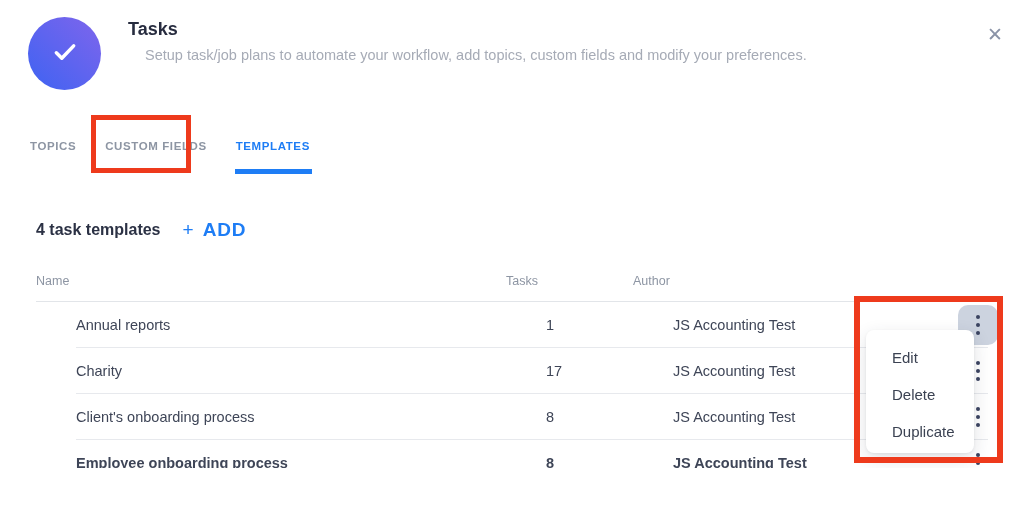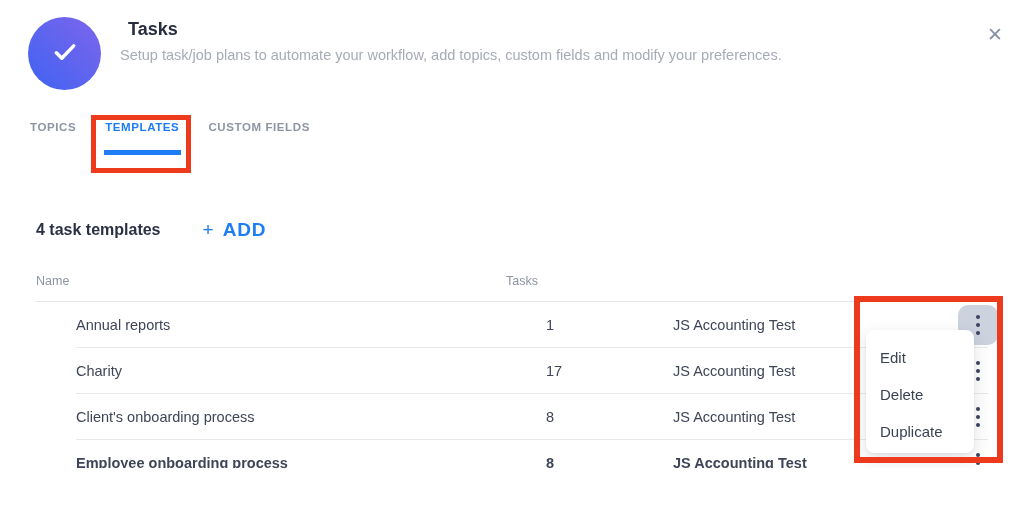--- a/index.html
+++ b/index.html
@@ -18,37 +18,37 @@
   *{margin:0;padding:0;box-sizing:border-box;}
   html,body{background:#fff;}
   body{font-family:"Liberation Sans", sans-serif;}
   .stage{position:relative;width:1024px;height:468px;background:#fff;overflow:hidden;}
 
   
   .avatar{position:absolute;left:28px;top:17px;width:73px;height:73px;border-radius:50%;
     background:linear-gradient(45deg,var(--grad-a),var(--grad-b));
     display:flex;align-items:center;justify-content:center;}
   .page-title{position:absolute;left:128px;top:19px;font-size:18px;font-weight:bold;color:var(--title);}
-  .page-desc{position:absolute;left:120px;top:45px;width:706px;font-size:14.5px;line-height:20px;color:var(--desc);}
+  .page-desc{position:absolute;left:145px;top:45px;width:706px;font-size:14.5px;line-height:20px;color:var(--desc);}
   .close-btn{position:absolute;left:982px;top:22px;width:26px;height:26px;border:none;background:transparent;
     color:#8a93a7;font-size:19px;line-height:26px;text-align:center;cursor:pointer;font-family:inherit;}
 
   
-  .tabs{position:absolute;left:30px;top:121px;display:flex;gap:29px;}
+  .tabs{position:absolute;left:30px;top:140px;display:flex;gap:29px;}
   .tab{position:relative;height:34px;font-size:11.5px;font-weight:bold;letter-spacing:.6px;color:var(--muted);cursor:pointer;}
   .tab.active{color:var(--accent);}
   .tab.active::after{content:"";position:absolute;left:-1px;right:-2px;bottom:0;height:5px;background:var(--accent);}
 
   
   .annotation{position:absolute;border:5px solid var(--red);background:transparent;pointer-events:none;z-index:10;}
   .annotation.tab-box{left:91px;top:115px;width:100px;height:58px;}
   .annotation.menu-box{left:854px;top:296px;width:149px;height:167px;border-width:6px;}
 
   
-  .toolbar{position:absolute;left:36px;top:219px;display:flex;align-items:center;gap:20px;}
+  .toolbar{position:absolute;left:36px;top:219px;display:flex;align-items:center;}
   .count-label{font-size:16px;font-weight:bold;color:#2b3144;}
   .add-btn{display:flex;align-items:center;margin-left:22px;border:none;background:transparent;cursor:pointer;
     color:var(--accent);font-family:inherit;}
   .add-btn .plus{font-size:19px;font-weight:400;line-height:18px;}
   .add-btn .lbl{margin-left:9px;font-size:19px;font-weight:bold;letter-spacing:.8px;}
 
   
   .table{position:absolute;left:36px;top:260px;width:952px;}
   .thead{display:flex;align-items:center;height:42px;border-bottom:1px solid #e2e5e9;}
   .thead .cell{font-size:12.5px;color:var(--muted);}
@@ -61,21 +61,21 @@
 
   
   .kebab{position:absolute;right:-10px;top:50%;transform:translateY(-50%);width:40px;height:40px;
     display:flex;flex-direction:column;align-items:center;justify-content:center;gap:4px;
     background:transparent;border:none;cursor:pointer;z-index:1;}
   .kebab i{width:4px;height:4px;border-radius:50%;background:var(--dot);}
   .kebab.open{background:var(--kebab-bg);border-radius:10px;z-index:2;}
 
   
   .menu{position:absolute;left:866px;top:330px;width:108px;height:123px;background:#fff;border-radius:8px;
-    box-shadow:0 6px 18px rgba(40,50,70,.14), 0 1px 3px rgba(40,50,70,.08);z-index:5;padding-top:9px;}
+    box-shadow:0 6px 18px rgba(40,50,70,.14), 0 1px 3px rgba(40,50,70,.08);z-index:5;padding-top:9px;padding-left:12px;}
   .menu-item{height:37px;display:flex;align-items:center;padding-left:14px;font-size:15px;color:#3b4252;cursor:pointer;}
 </style>
 </head>
 <body>
 
 <div class="stage">
 
   <div class="avatar">
     <span>
       <svg width="32" height="32" viewBox="0 0 24 24" aria-hidden="true">
@@ -83,37 +83,38 @@
       </svg>
     </span>
   </div>
 
   <h1 class="page-title">Tasks</h1>
   <p class="page-desc">Setup task/job plans to automate your workflow, add topics, custom fields and modify your preferences.</p>
   <button class="close-btn">✕</button>
 
   <div class="tabs">
     <div class="tab">TOPICS</div>
+    <div class="tab">CUSTOM FIELDS</div>
     <div class="tab active">TEMPLATES</div>
-    <div class="tab">CUSTOM FIELDS</div>
   </div>
   <div class="annotation tab-box"></div>
 
   <div class="toolbar">
     <span class="count-label">4 task templates</span>
     <button class="add-btn">
       <span class="plus">+</span>
       <span class="lbl">ADD</span>
     </button>
   </div>
 
   <div class="table">
     <div class="thead">
       <div class="cell c-name">Name</div>
       <div class="cell c-tasks">Tasks</div>
+      <div class="cell c-author">Author</div>
     </div>
 
     <div class="row">
       <div class="cell c-name">Annual reports</div>
       <div class="cell c-tasks">1</div>
       <div class="cell c-author">JS Accounting Test</div>
       <button class="kebab open">
           <i></i>
           <i></i>
           <i></i>

